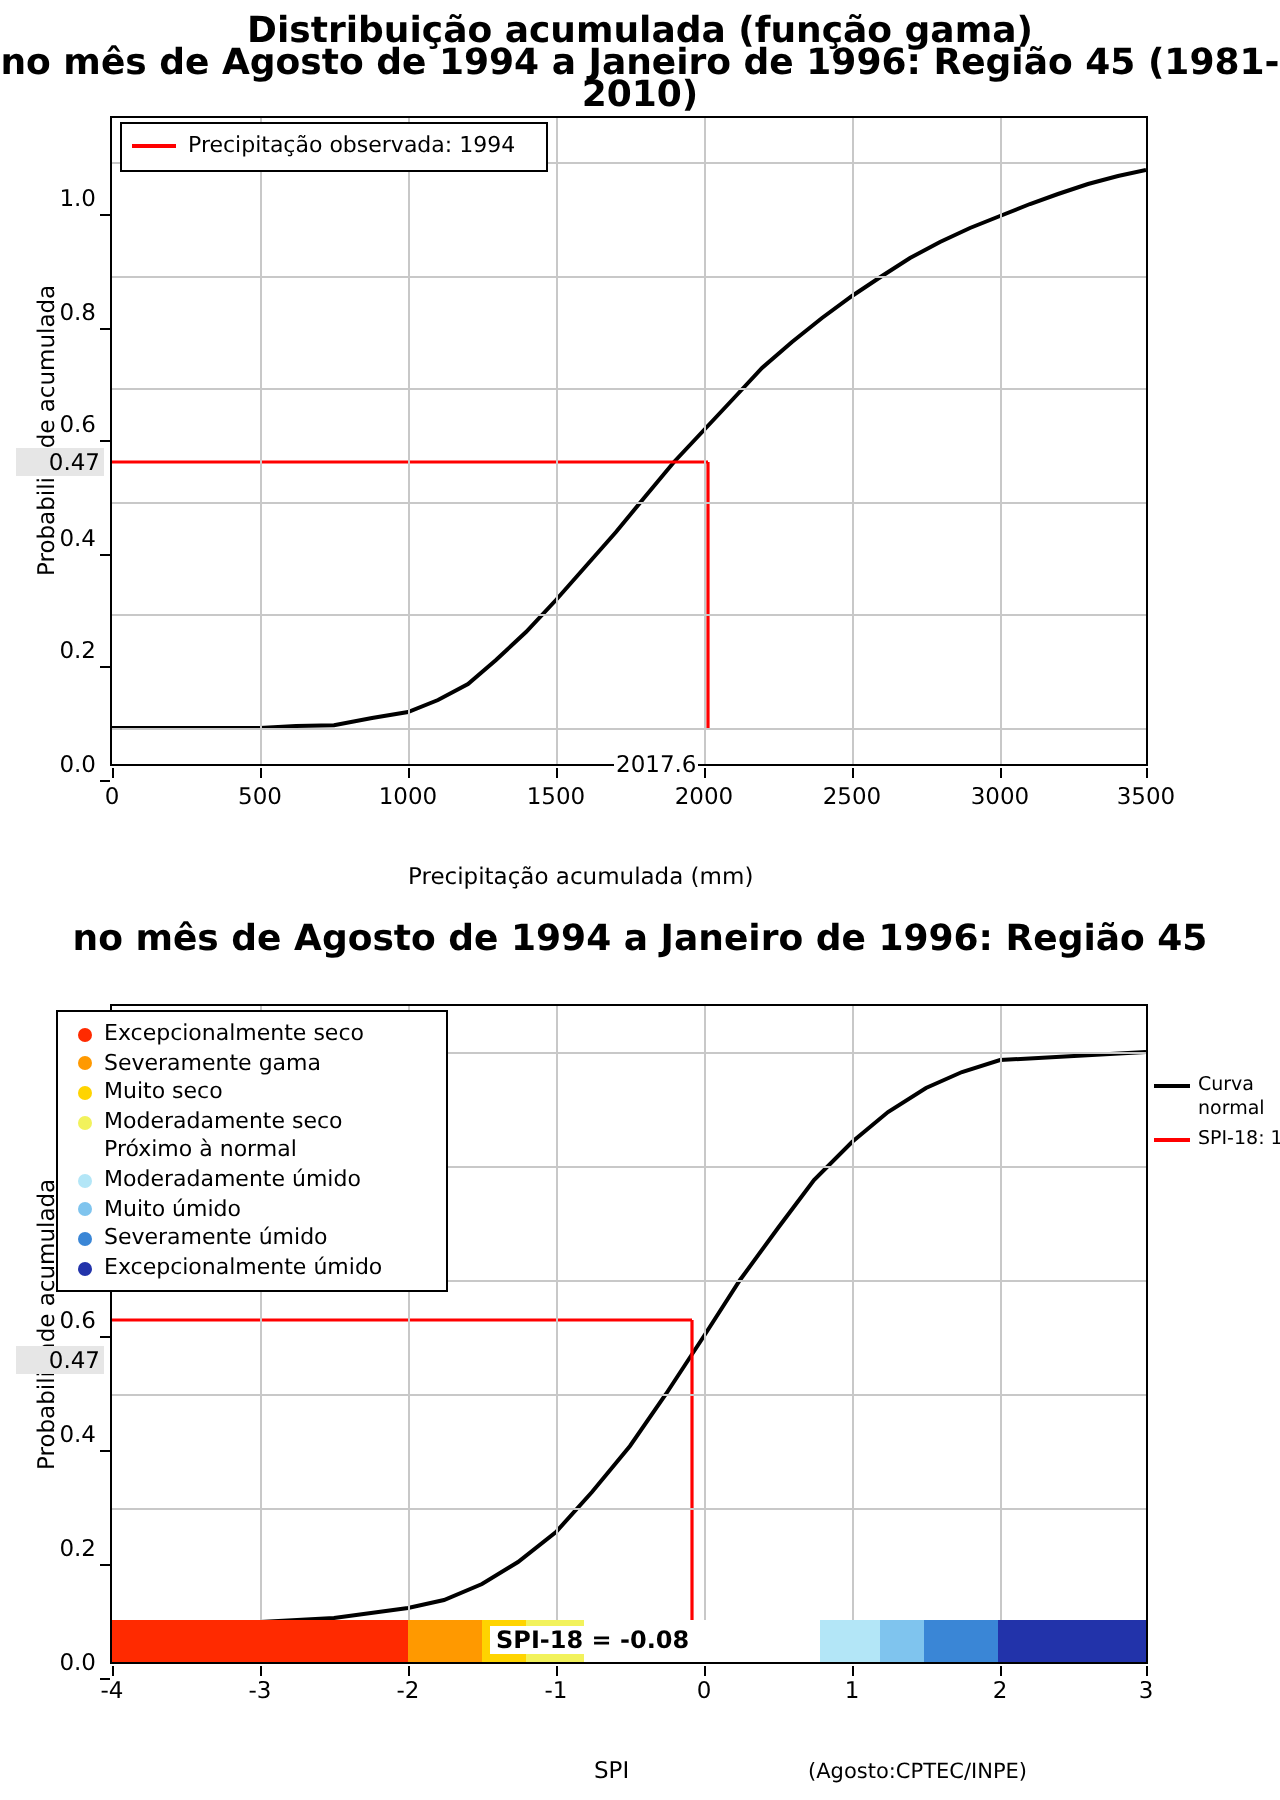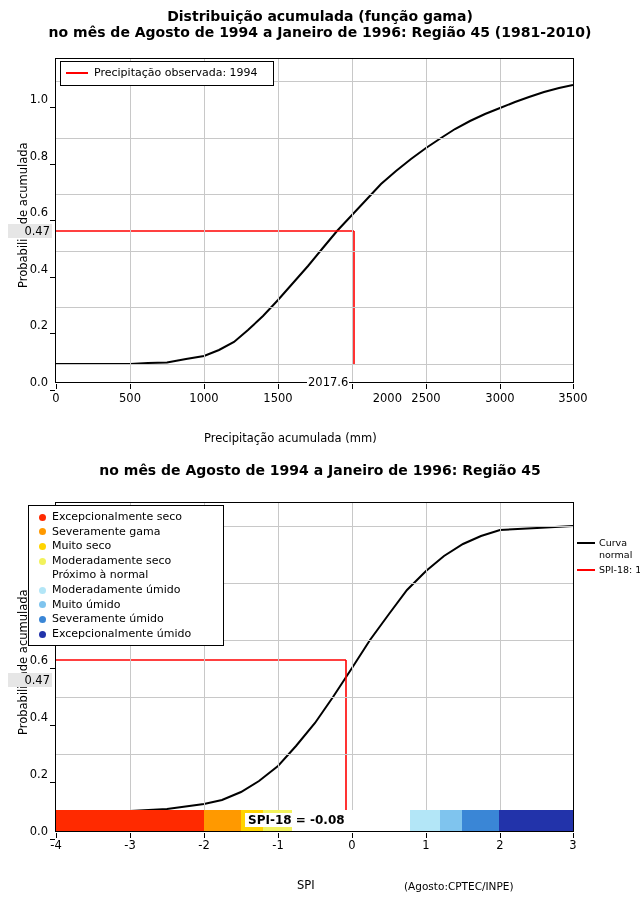--- a/index.html
+++ b/index.html
@@ -25,21 +25,21 @@
     width: 640px;
   }
   #panel-top { top: 0; height: 452px; }
   #panel-bottom { top: 452px; height: 448px; }
 
   .title {
     position: absolute;
     left: 0;
     width: 640px;
     text-align: center;
-    font-size: 14px;
+    font-size: 18px;
     line-height: 16px;
     font-weight: bold;
     color: #000;
   }
   #title-top { top: 8px; }
   #title-bottom { top: 10px; }
 
   .plotbox {
     position: absolute;
     border: 1px solid #000;
@@ -265,21 +265,21 @@
     <div class="tickmark-x" style="left:278px; top:384px;"></div>
     <div class="tickmark-x" style="left:352px; top:384px;"></div>
     <div class="tickmark-x" style="left:426px; top:384px;"></div>
     <div class="tickmark-x" style="left:500px; top:384px;"></div>
     <div class="tickmark-x" style="left:573px; top:384px;"></div>
 
     <div class="tick-x" style="left:56px; top:391px;">0</div>
     <div class="tick-x" style="left:130px; top:391px;">500</div>
     <div class="tick-x" style="left:204px; top:391px;">1000</div>
     <div class="tick-x" style="left:278px; top:391px;">1500</div>
-    <div class="tick-x" style="left:372px; top:391px;text-align:right;">2000</div>
+    <div class="tick-x" style="left:352px; top:391px;">2000</div>
     <div class="tick-x" style="left:426px; top:391px;">2500</div>
     <div class="tick-x" style="left:500px; top:391px;">3000</div>
     <div class="tick-x" style="left:573px; top:391px;">3500</div>
 
     <div class="annot" style="left:307px; top:375px;">2017.6</div>
 
     <div class="axis-label" style="left:204px; top:431px;">Precipitação acumulada (mm)</div>
 
     <div class="legend" id="legend-top">
       <div class="legend-row">

